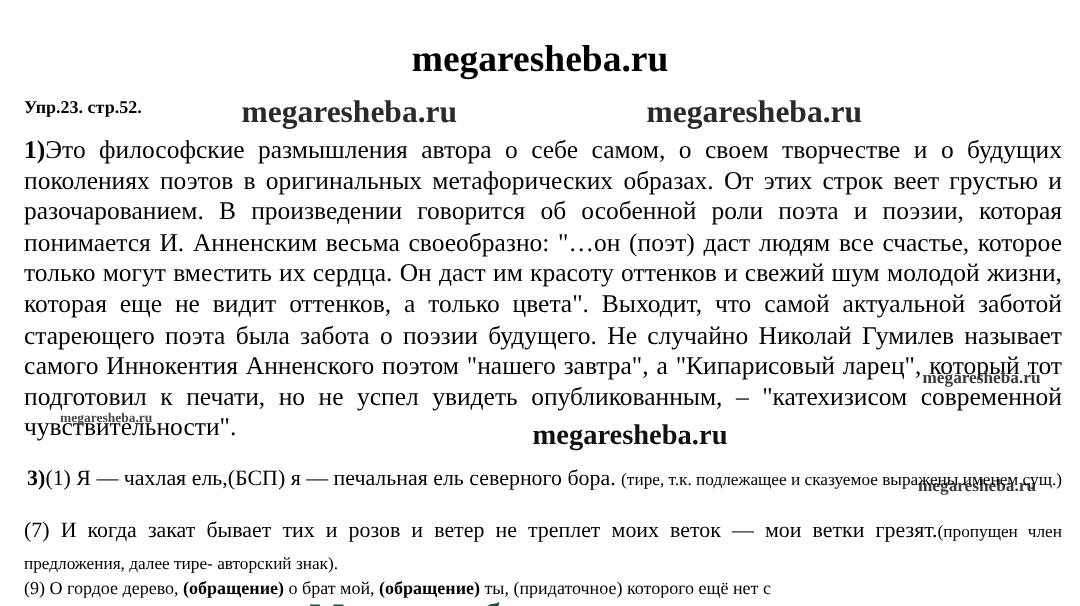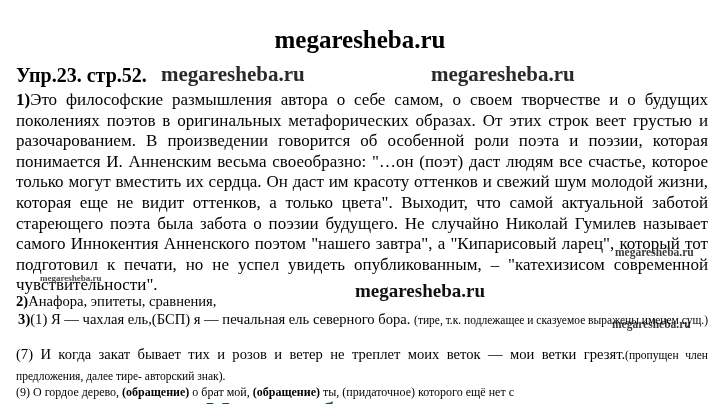--- a/index.html
+++ b/index.html
@@ -42,21 +42,21 @@
     top: 38px;
     left: 16px;
     width: 690px;
     height: 24px;
   }
   .ex-num {
     position: absolute;
     left: 0;
     top: 2px;
     font-weight: bold;
-    font-size: 20px;
+    font-size: 12px;
   }
   .wm-head-1 {
     position: absolute;
     left: 145px;
     top: 0px;
     font-weight: bold;
     font-size: 21px;
     color: #2a2a2a;
   }
   .wm-head-2 {
@@ -193,23 +193,20 @@
     <p>
       <span class="lead-num">1)</span><span>Это философские размышления автора о себе самом, о своем творчестве и о будущих поколениях поэтов в оригинальных метафорических образах. От этих строк веет грустью и разочарованием.  В произведении  говорится об особенной роли поэта и поэзии, которая понимается  И. Анненским весьма своеобразно: "…он (поэт) даст людям все счастье, которое только могут вместить их сердца. Он даст им красоту оттенков и свежий шум молодой жизни, которая еще не видит оттенков, а только цвета". Выходит, что самой актуальной заботой стареющего поэта была забота о поэзии будущего. Не случайно Николай Гумилев называет самого Иннокентия Анненского поэтом "нашего завтра", а "Кипарисовый ларец", который тот подготовил к печати, но не успел увидеть опубликованным, – "катехизисом современной чувствительности".</span>
     </p>
   </div>
 
   <div class="wm-small-right">megaresheba.ru</div>
   <div class="wm-small-left">megaresheba.ru</div>
   <div class="wm-mid">megaresheba.ru</div>
   <div class="wm-small-right2">megaresheba.ru</div>
 
-  <div class="ans2">
-    <span class="lead-num">2)</span><span>Анафора, эпитеты, сравнения,</span>
-  </div>
 
   <div class="ans3">
     <p class="ans3-line">
       <span class="lead-num">3)</span><span>(1) Я — чахлая ель,(БСП) я — печальная ель северного бора. </span><span class="small-note">(тире, т.к. подлежащее и сказуемое выражены именем сущ.)</span>
     </p>
   </div>
 
   <div class="ans5">
     <span>(7)  И  когда  закат  бывает  тих  и  розов  и  ветер  не  треплет  моих  веток  —  мои  ветки грезят.</span><span class="small-note">(пропущен член предложения, далее тире- авторский знак).</span>
   </div>

